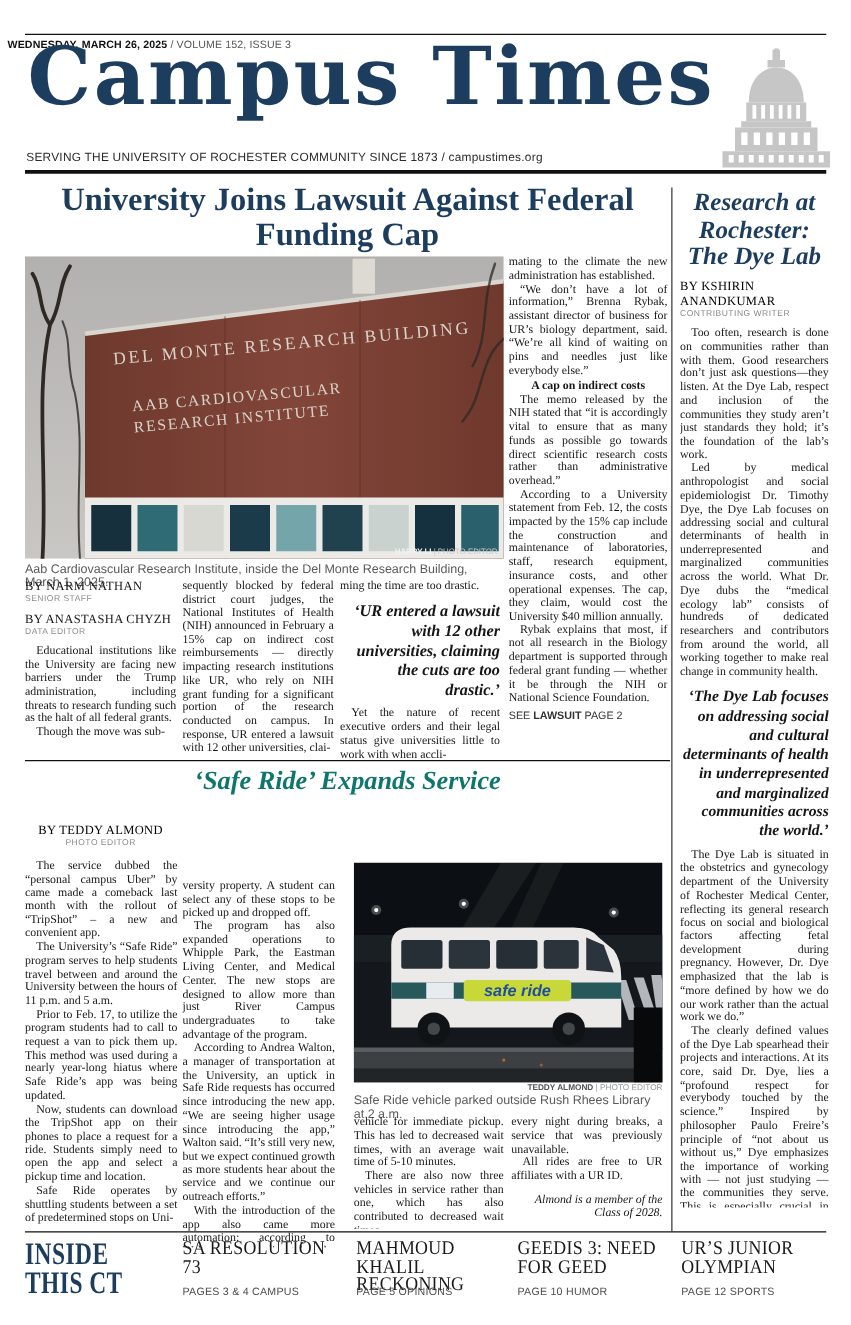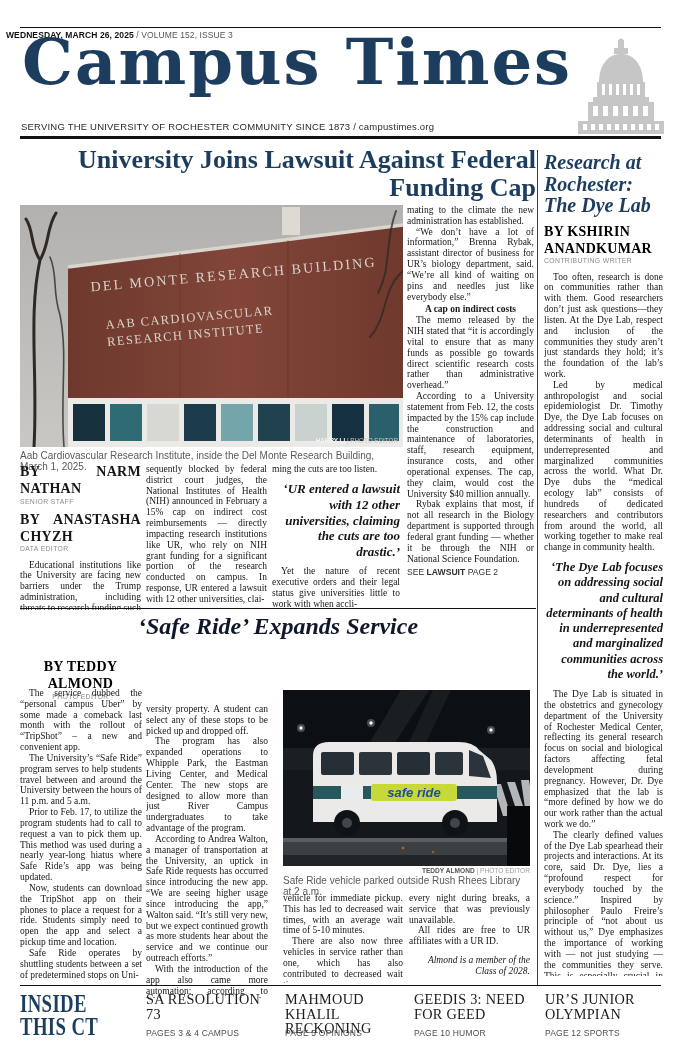--- a/index.html
+++ b/index.html
@@ -12,63 +12,63 @@
   .dateline{left:6px;top:30px;font-family:"Liberation Sans",sans-serif;font-size:8.5px;color:#222;letter-spacing:.1px;}
   .dateline .bold{font-weight:bold;color:#111;}
   .dateline .vol{color:#555;}
   .masthead{left:22px;top:30px;font-family:"DejaVu Serif",serif;font-weight:bold;font-size:64px;
             color:#1c3d5e;letter-spacing:2px;line-height:1;}
   .tagline{left:21px;top:121px;font-family:"Liberation Sans",sans-serif;font-size:9.5px;color:#2b2b2b;letter-spacing:.2px;}
   .rule-thick{left:20px;width:641px;top:136px;border-top:3px solid #111;}
   .dome{right:14px;top:38px;}
 
   
-  .main-headline{left:20px;top:146px;width:516px;text-align:right;font-weight:bold;
+  .main-headline{left:20px;top:146px;width:516px;text-align:center;font-weight:bold;
                  font-size:26px;line-height:1.06;color:#1c3d5e;}
 
   
   .photo1{left:20px;top:205px;width:383px;height:242px;}
   .caption{font-family:Liberation Sans, sans-serif;font-size:10px;color:#5a5a5a;}
   .caption1{left:20px;top:450px;width:383px;}
   .photo2{left:283px;top:690px;width:247px;height:176px;}
   .credit-line{font-family:"Liberation Sans",sans-serif;font-size:6.6px;color:#9a9a9a;text-align:right;}
   .credit-line b{color:#555;}
   .credit2{left:283px;top:867px;width:247px;}
   .caption2{left:283px;top:875px;width:247px;}
 
   
   .body-col{font-size:9.5px;line-height:1.14;text-align:justify;color:#161616;overflow:hidden;}
   .p{margin:0;text-indent:9px;}
   .p-cont{margin:0;text-indent:0;}
-  .byline-name{font-weight:bold;font-size:14px;letter-spacing:.3px;line-height:1.2;}
+  .byline-name{font-weight:normal;font-size:10px;letter-spacing:.3px;line-height:1.2;}
   .byline-role{font-family:"Liberation Sans",sans-serif;font-size:6.8px;color:#8a8a8a;letter-spacing:.4px;margin-bottom:6px;line-height:1.2;}
   .pullq{font-weight:bold;font-style:italic;font-size:13px;line-height:1.22;text-align:right;margin:6px 0;text-indent:0;}
   .subhead{font-weight:bold;text-align:center;text-indent:0;margin:2px 0 0 0;}
   .seemore{font-family:"Liberation Sans",sans-serif;font-size:8.6px;color:#333;margin-top:4px;text-indent:0;text-align:left;}
 
   .law-col1{left:20px;top:464px;width:121px;height:146px;}
   .law-col2{left:146px;top:464px;width:121px;height:146px;}
   .law-col3{left:272px;top:464px;width:128px;height:146px;}
   .law-col4{left:407px;top:205px;width:127px;height:444px;}
 
   
   .rule-mid{left:20px;width:516px;top:608px;border-top:1.5px solid #111;}
   .sr-headline{left:20px;top:613px;width:516px;text-align:center;font-weight:bold;font-style:italic;
-               font-size:24px;color:#0f172a;line-height:1.1;}
+               font-size:21px;color:#0f766e;line-height:1.1;}
   .sr-byline{left:20px;top:659px;width:121px;text-align:center;}
   .sr-col1{left:20px;top:688px;width:122px;height:294px;}
   .sr-col2{left:146px;top:704px;width:122px;height:294px;}
   .sr-col3{left:283px;top:893px;width:120px;height:90px;}
   .sr-col4{left:409px;top:893px;width:121px;height:90px;}
   .attribution{font-style:italic;text-align:right;text-indent:0;margin-top:8px;}
 
   
   .v-rule{left:537px;top:150px;height:835px;border-left:1px solid #3a3a3a;}
   .sidebar{left:544px;top:152px;width:119px;}
-  .dye-headline{font-weight:bold;font-style:italic;font-size:20px;line-height:1.08;color:#1c3d5e;text-align:left;margin-bottom:7px;}
+  .dye-headline{font-weight:bold;font-style:italic;font-size:20px;line-height:1.08;color:#1c3d5e;text-align:center;margin-bottom:7px;}
   .dye-body{font-size:9.5px;line-height:1.14;text-align:justify;color:#161616;height:704px;overflow:hidden;}
   .dye-pullq{font-weight:bold;font-style:italic;font-size:12.5px;line-height:1.22;text-align:right;margin:7px 0;text-indent:0;}
 
   
   .rule-footer{left:20px;width:641px;top:985px;border-top:1.5px solid #111;}
   .inside{left:20px;top:992px;width:150px;font-weight:bold;font-size:25px;line-height:.92;color:#1c3d5e;
           transform:scaleX(.75);transform-origin:left top;letter-spacing:.5px;}
   .teaser-title{font-size:15.5px;line-height:.95;color:#1a1a1a;letter-spacing:.3px;
                 transform:scaleX(.92);transform-origin:left top;width:130px;}
   .teaser-page{position:absolute;top:36px;font-family:"Liberation Sans",sans-serif;font-size:8.5px;color:#4d4d4d;letter-spacing:.2px;white-space:nowrap;}
@@ -182,21 +182,21 @@
     <div class="byline-role">DATA EDITOR</div>
     <p class="p">Educational institutions like the University are facing new barriers under the Trump administration, including threats to research funding such as the halt of all federal grants.</p>
     <p class="p">Though the move was sub-</p>
   </div>
 
   <div class="abs body-col law-col2">
     <p class="p-cont">sequently blocked by federal district court judges, the National Institutes of Health (NIH) announced in February a 15% cap on indirect cost reimbursements — directly impacting research institutions like UR, who rely on NIH grant funding for a significant portion of the research conducted on campus. In response, UR entered a lawsuit with 12 other universities, clai-</p>
   </div>
 
   <div class="abs body-col law-col3">
-    <p class="p-cont">ming the cuts are too listen.</p>
+    <p class="p-cont">ming the time are too drastic.</p>
     <p class="pullq">‘UR entered a lawsuit with 12 other universities, claiming the cuts are too drastic.’</p>
     <p class="p">Yet the nature of recent executive orders and their legal status give universities little to work with when accli-</p>
   </div>
 
   <div class="abs body-col law-col4">
     <p class="p-cont">mating to the climate the new administration has established.</p>
     <p class="p">“We don’t have a lot of information,” Brenna Rybak, assistant director of business for UR’s biology department, said. “We’re all kind of waiting on pins and needles just like everybody else.”</p>
     <p class="subhead">A cap on indirect costs</p>
     <p class="p">The memo released by the NIH stated that “it is accordingly vital to ensure that as many funds as possible go towards direct scientific research costs rather than administrative overhead.”</p>
     <p class="p">According to a University statement from Feb. 12, the costs impacted by the 15% cap include the construction and maintenance of laboratories, staff, research equipment, insurance costs, and other operational expenses. The cap, they claim, would cost the University $40 million annually.</p>
@@ -206,21 +206,21 @@
 
   <div class="abs rule-mid"></div>
   <div class="abs sr-headline">‘Safe Ride’ Expands Service</div>
 
   <div class="abs sr-byline">
     <div class="byline-name">BY TEDDY ALMOND</div>
     <div class="byline-role">PHOTO EDITOR</div>
   </div>
 
   <div class="abs body-col sr-col1">
-    <p class="p">The service dubbed the “personal campus Uber” by some made a comeback last month with the rollout of “TripShot” – a new and convenient app.</p>
+    <p class="p">The service dubbed the “personal campus Uber” by came made a comeback last month with the rollout of “TripShot” – a new and convenient app.</p>
     <p class="p">The University’s “Safe Ride” program serves to help students travel between and around the University between the hours of 11 p.m. and 5 a.m.</p>
     <p class="p">Prior to Feb. 17, to utilize the program students had to call to request a van to pick them up. This method was used during a nearly year-long hiatus where Safe Ride’s app was being updated.</p>
     <p class="p">Now, students can download the TripShot app on their phones to place a request for a ride. Students simply need to open the app and select a pickup time and location.</p>
     <p class="p">Safe Ride operates by shuttling students between a set of predetermined stops on Uni-</p>
   </div>
 
   <div class="abs body-col sr-col2">
     <p class="p-cont">versity property. A student can select any of these stops to be picked up and dropped off.</p>
     <p class="p">The program has also expanded operations to Whipple Park, the Eastman Living Center, and Medical Center. The new stops are designed to allow more than just River Campus undergraduates to take advantage of the program.</p>
     <p class="p">According to Andrea Walton, a manager of transportation at the University, an uptick in Safe Ride requests has occurred since introducing the new app. “We are seeing higher usage since introducing the app,” Walton said. “It’s still very new, but we expect continued growth as more students hear about the service and we continue our outreach efforts.”</p>

